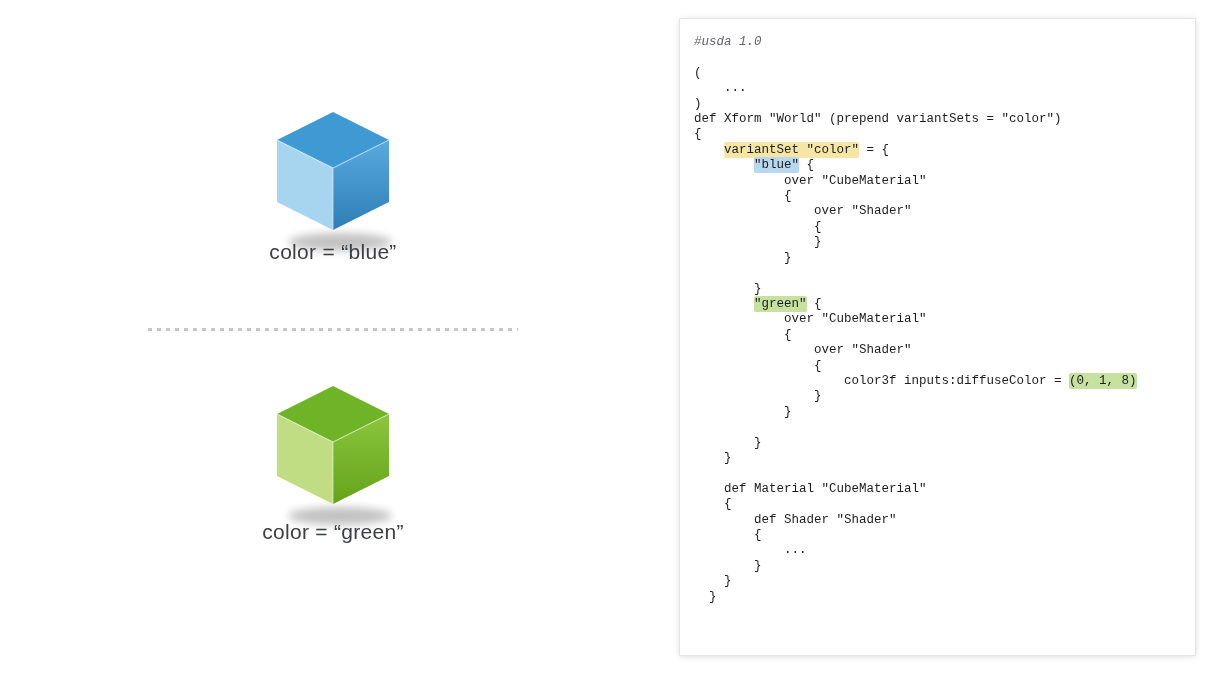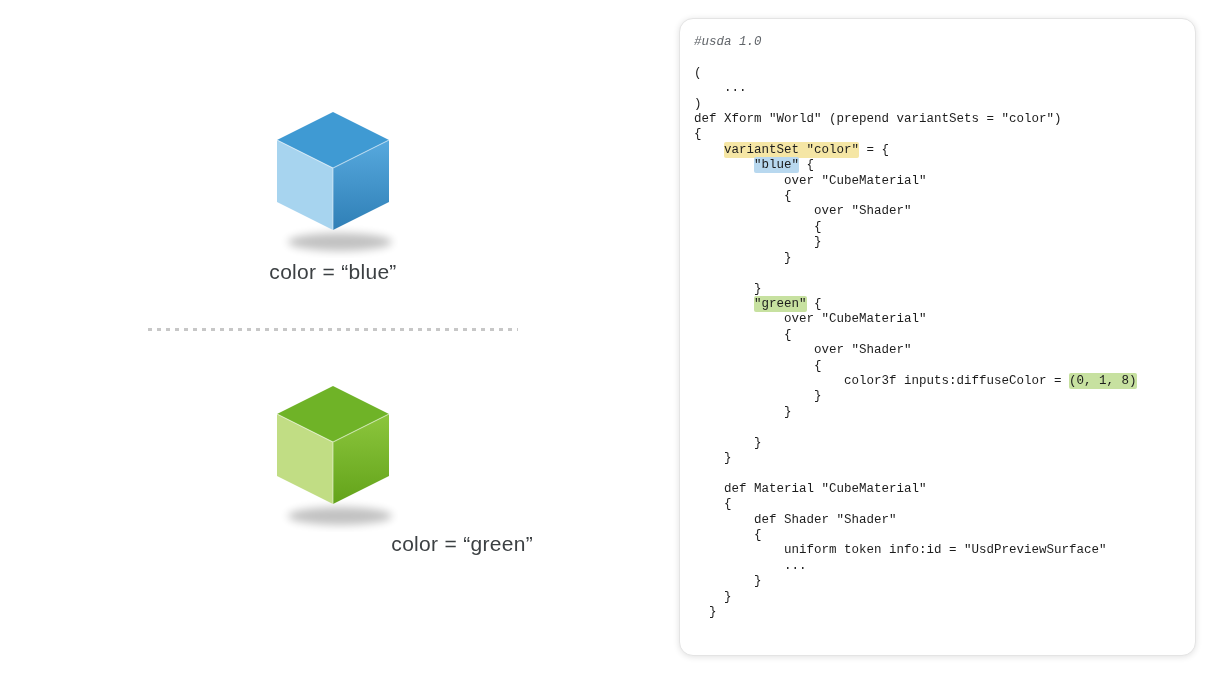--- a/index.html
+++ b/index.html
@@ -20,42 +20,42 @@
 
   .cube-label {
     position: absolute;
     left: 133px;
     width: 400px;
     text-align: center;
     font-size: 21px;
     color: #3c4043;
     letter-spacing: 0.3px;
   }
-  .cube-label.blue  { top: 260px; }
-  .cube-label.green { top: 532px; text-align: right; }
+  .cube-label.blue  { top: 240px; }
+  .cube-label.green { top: 520px; }
 
   .divider {
     position: absolute;
     left: 148px;
     top: 328px;
     width: 370px;
     height: 3px;
     background: repeating-linear-gradient(90deg, #c7c7c7 0 4px, transparent 4px 9px);
   }
 
   
   .code-panel {
     position: absolute;
     left: 679px;
     top: 18px;
     width: 517px;
     height: 638px;
     background: #ffffff;
     border: 1px solid #e4e4e4;
-    border-radius: 14px;
+    border-radius: 1px;
     box-shadow: 0 1px 6px rgba(0,0,0,0.12);
     padding: 16px 8px 0 14px;
     overflow: hidden;
   }
   .code-line {
     font-family: "Liberation Mono", "DejaVu Sans Mono", monospace;
     font-size: 12.5px;
     line-height: 15.4px;
     white-space: pre;
     color: #1c1c1c;
@@ -144,21 +144,20 @@
         <div class="code-line"><span>                }</span></div>
         <div class="code-line"><span>            }</span></div>
         <div class="code-line">&nbsp;</div>
         <div class="code-line"><span>        }</span></div>
         <div class="code-line"><span>    }</span></div>
         <div class="code-line">&nbsp;</div>
         <div class="code-line"><span>    def Material "CubeMaterial"</span></div>
         <div class="code-line"><span>    {</span></div>
         <div class="code-line"><span>        def Shader "Shader"</span></div>
         <div class="code-line"><span>        {</span></div>
-        <div class="code-line"><span>            uniform token info:id = "UsdPreviewSurface"</span></div>
         <div class="code-line"><span>            ...</span></div>
         <div class="code-line"><span>        }</span></div>
         <div class="code-line"><span>    }</span></div>
         <div class="code-line"><span>  }</span></div>
       </div>
   </div>
 
 </div>
 
 </body></html>

